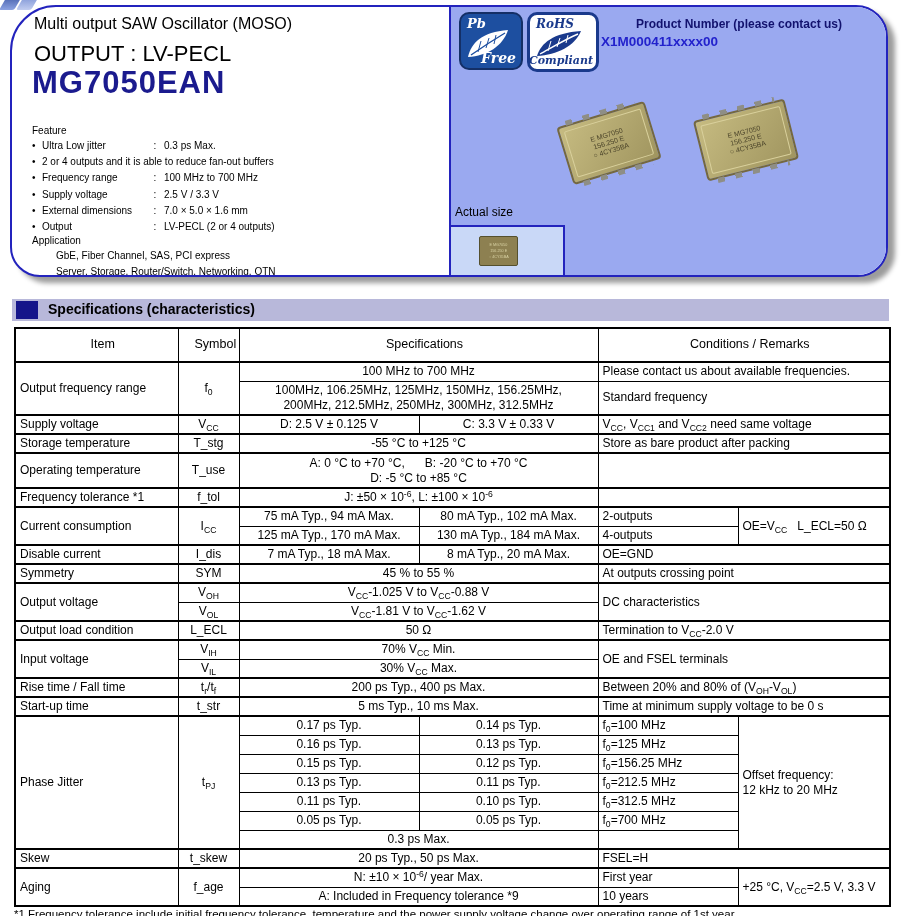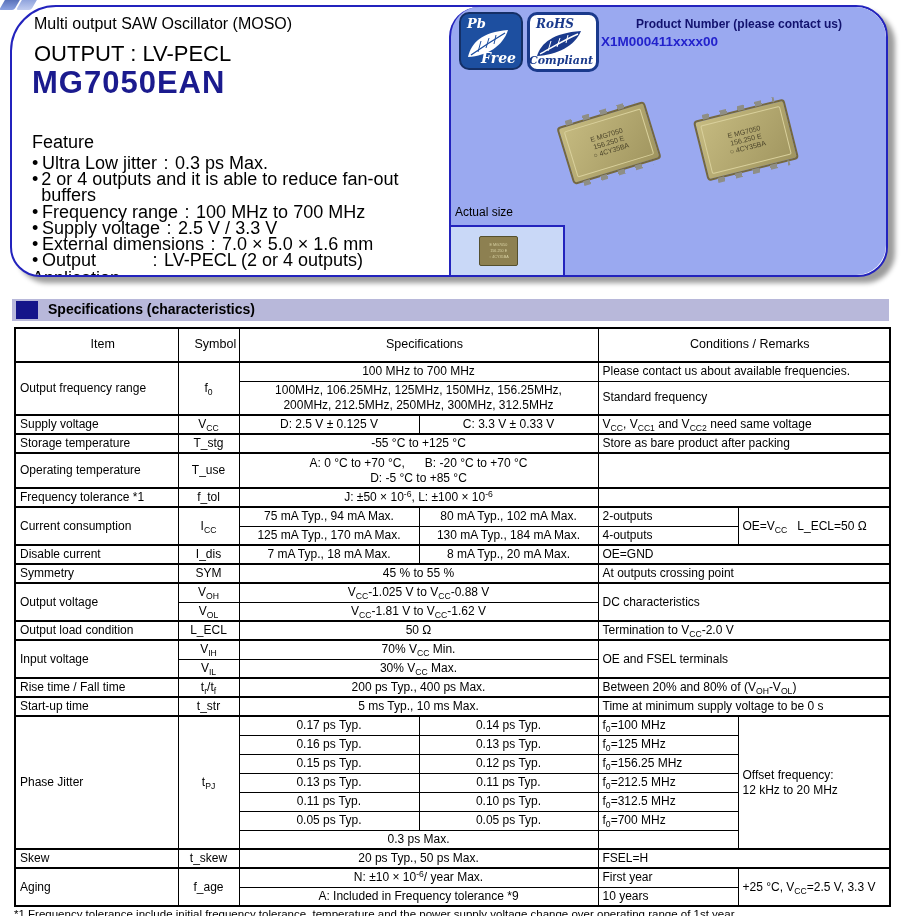--- a/index.html
+++ b/index.html
@@ -15,30 +15,30 @@
   
   .header-box{
     position:absolute;left:10px;top:5px;width:874px;height:268px;
     border:2px solid #2323bd;border-radius:46px 32px 30px 30px;
     box-shadow:7px 6px 5px #9c9c9c;background:#fff;display:flex;overflow:hidden;
   }
   .header-left{width:437px;position:relative;}
   .hl-t1{position:absolute;left:22px;top:8px;font-size:16px;}
   .hl-t2{position:absolute;left:22px;top:34px;font-size:22px;}
   .hl-model{position:absolute;left:20px;top:58px;font-size:31px;font-weight:bold;color:#1b1b8e;letter-spacing:1px;}
-  .hl-block{position:absolute;left:20px;top:125px;width:410px;font-size:18px;}
+  .hl-block{position:absolute;left:20px;top:118px;width:410px;font-size:10px;}
   .feat-head,.app-head{margin:0 0 2px 0;}
   .feat{display:flex;line-height:16.2px;}
   .feat .fb{width:10px;}
   .feat .fb::before{content:"•";}
   .feat .flabel{min-width:104px;}
   .feat .fcolon{width:18px;text-align:center;}
   .app-line{line-height:16px;padding-left:24px;}
   
-  .header-right{flex:1;background:#9aa9f0;border-left:2px solid #2323bd;position:relative;border-radius:30px;}
+  .header-right{flex:1;background:#9aa9f0;border-left:2px solid #2323bd;position:relative;}
   .badge{position:absolute;border-radius:10px;}
   .badge-pb{left:8px;top:5px;width:60px;height:54px;background:#1d4fa0;border:2px solid #142f66;color:#fff;}
   .badge-rohs{left:76px;top:5px;width:66px;height:54px;background:#fff;border:3px solid #1a3a8c;color:#1a3a8c;}
   .badge .bt{position:absolute;left:6px;top:2px;font-family:"DejaVu Serif",serif;font-style:italic;font-weight:bold;font-size:13px;}
   .badge .bb{position:absolute;right:5px;bottom:2px;font-family:"DejaVu Serif",serif;font-style:italic;font-weight:bold;font-size:14px;}
   .badge-rohs .bt{font-size:12px;}
   .badge-rohs .bb{font-size:11px;right:3px;}
   .badge svg{position:absolute;left:4px;top:14px;}
   .pn-label{position:absolute;left:150px;top:10px;font-size:12px;font-weight:bold;color:#12126e;padding-left:35px;}
   .pn-value{position:absolute;left:150px;top:27px;font-size:13.5px;font-weight:bold;color:#2222cc;}

